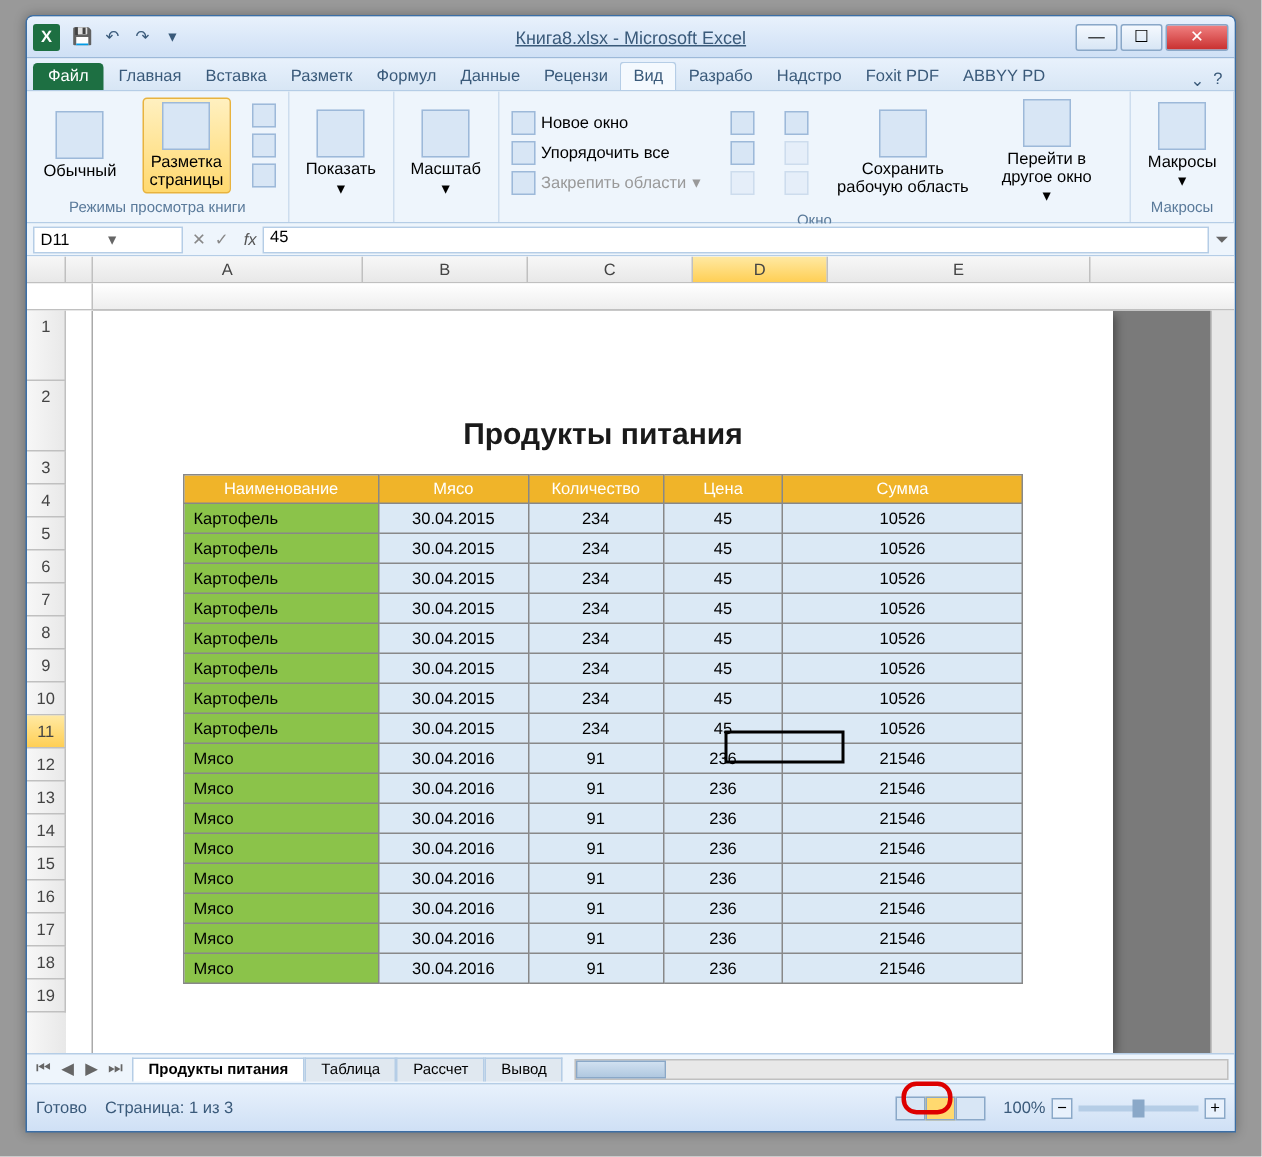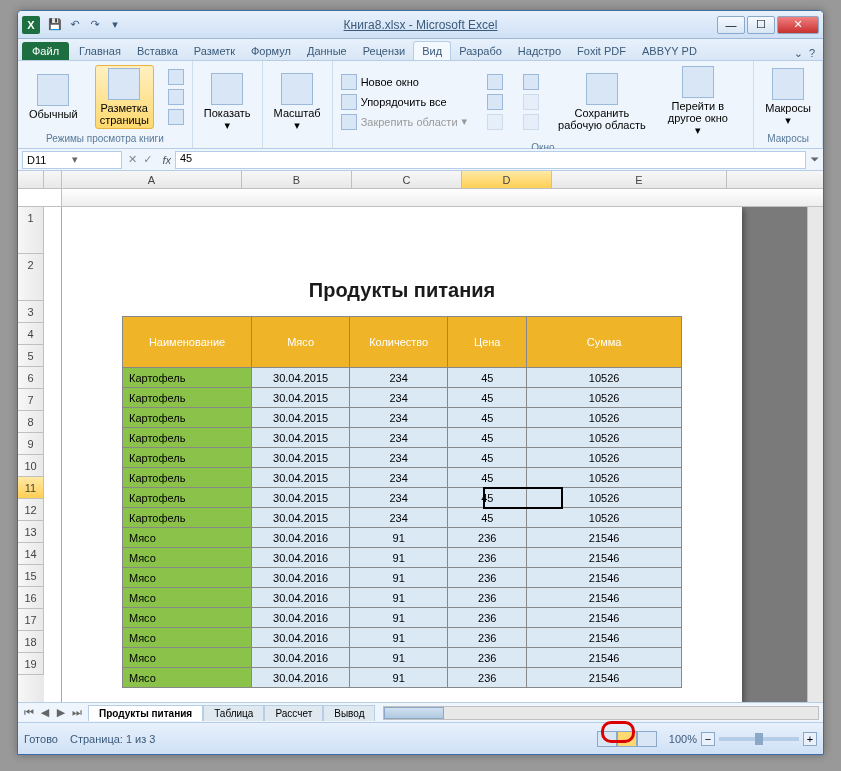--- a/index.html
+++ b/index.html
@@ -46,21 +46,21 @@
 .ch.active{background:linear-gradient(#ffe9a3,#ffcf55);}
 .sheet-body{flex:1;display:flex;overflow:hidden;}
 .rowhdr{display:flex;flex-direction:column;width:26px;background:linear-gradient(90deg,#f7f7f7,#e8e8e8);}
 .rh{height:22px;border-bottom:1px solid #c0c0c0;border-right:1px solid #c0c0c0;text-align:center;line-height:22px;color:#444;}
 .rh.active{background:linear-gradient(#ffe9a3,#ffcf55);}
 .page-area{flex:1;background:#7a7a7a;padding:0;position:relative;overflow:hidden;display:flex;}
 .vruler-col{width:18px;background:#fff;border-right:1px solid #aaa;}
 .page{background:#fff;width:680px;box-shadow:2px 2px 6px rgba(0,0,0,.4);position:relative;}
 .page-title{text-align:center;font-size:20px;font-weight:bold;padding:24px 0 14px;color:#1a1a1a;}
 .tbl{margin:0 auto;border-collapse:collapse;width:560px;}
-.tbl th{background:#f0b429;color:#fff;font-weight:normal;padding:19px;border:1px solid #888;height:15px;}
+.tbl th{background:#f0b429;color:#fff;font-weight:normal;padding:3px;border:1px solid #888;height:15px;}
 .tbl td{border:1px solid #888;padding:2px 6px;height:20px;}
 .tbl .c0{background:#8bc34a;width:130px;}
 .tbl .c1{background:#dbe9f5;text-align:center;width:100px;}
 .tbl .c2{background:#dbe9f5;text-align:center;width:90px;}
 .tbl .c3{background:#dbe9f5;text-align:center;width:80px;}
 .tbl .c4{background:#dbe9f5;text-align:center;width:160px;}
 .active-cell{position:absolute;border:2px solid #000;width:80px;height:22px;pointer-events:none;}
 .sheettabs{height:20px;background:#eef5fc;border-top:1px solid #b5cde6;display:flex;align-items:center;padding:0 4px;}
 .sheettabs .nav{display:flex;gap:2px;margin-right:4px;}
 .sheettabs .nav span{width:14px;text-align:center;color:#666;cursor:pointer;}

